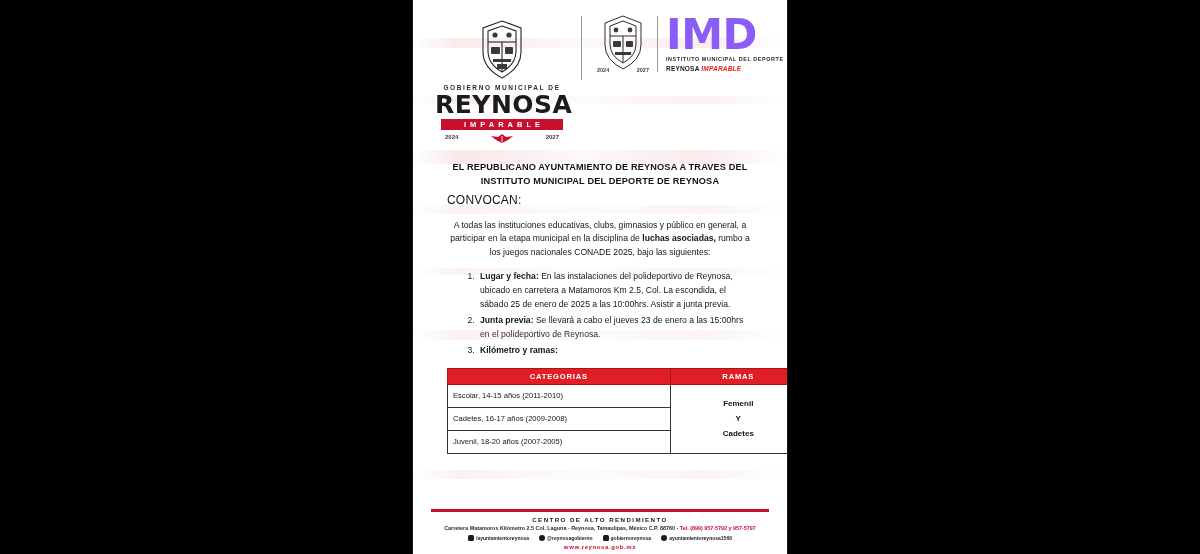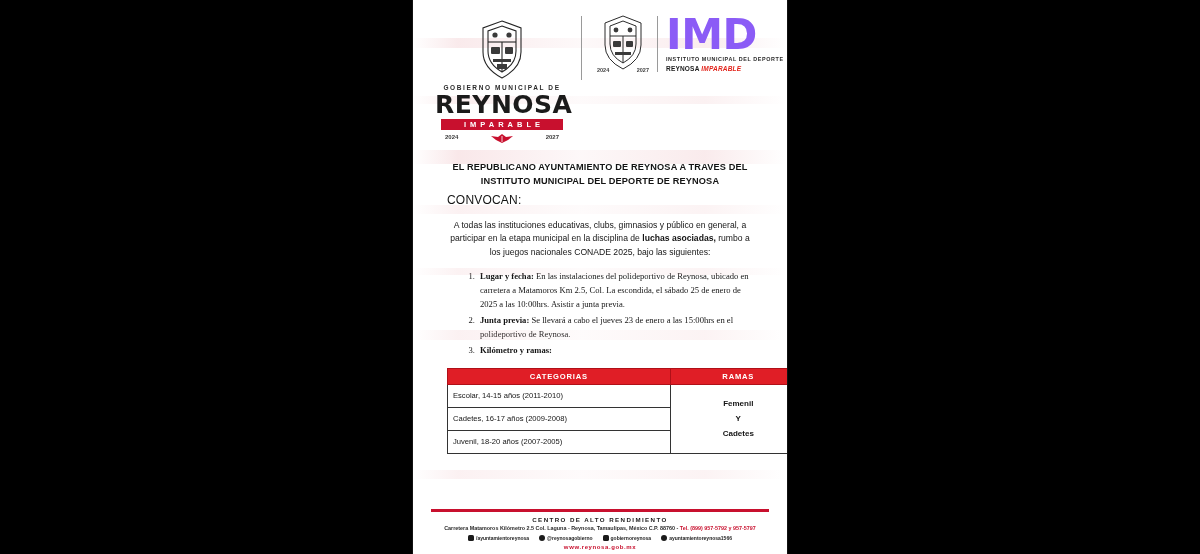--- a/index.html
+++ b/index.html
@@ -210,21 +210,20 @@
   }
   ol.items {
     margin: 10px 0 0 0;
     padding-left: 30px;
     font-size: 8.6px;
     line-height: 1.62;
   }
   ol.items li {
     margin-bottom: 2px;
     padding-left: 3px;
-    font-family: Liberation Serif, serif;
   }
   ol.items li b { font-weight: bold; }
 
   
   .tbl-wrap {
     margin: 10px auto 0;
     width: 360px;
   }
   table.cats {
     border-collapse: collapse;

